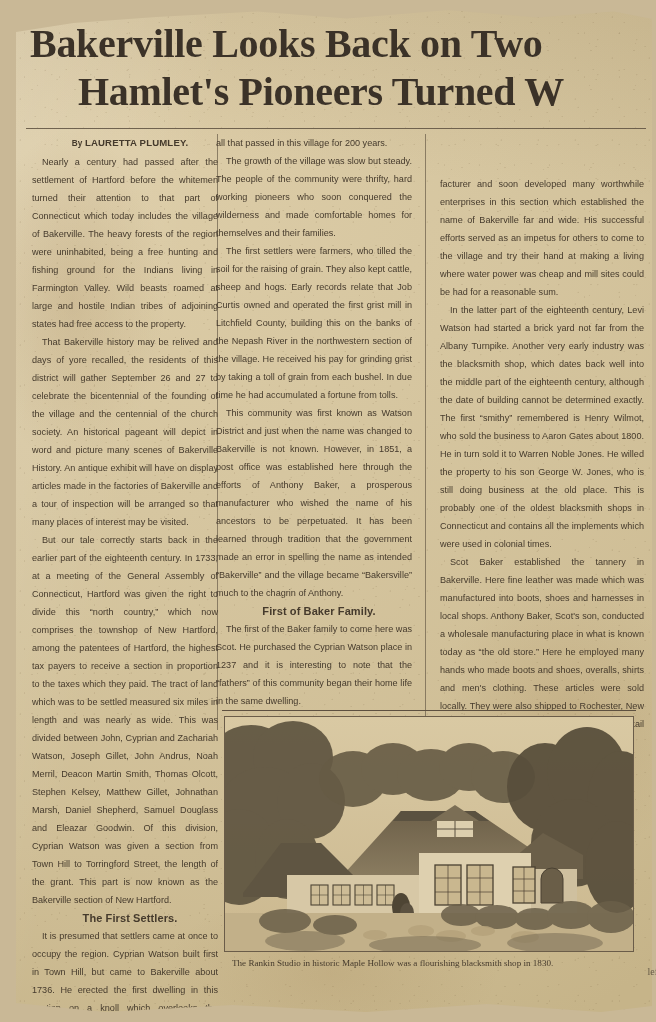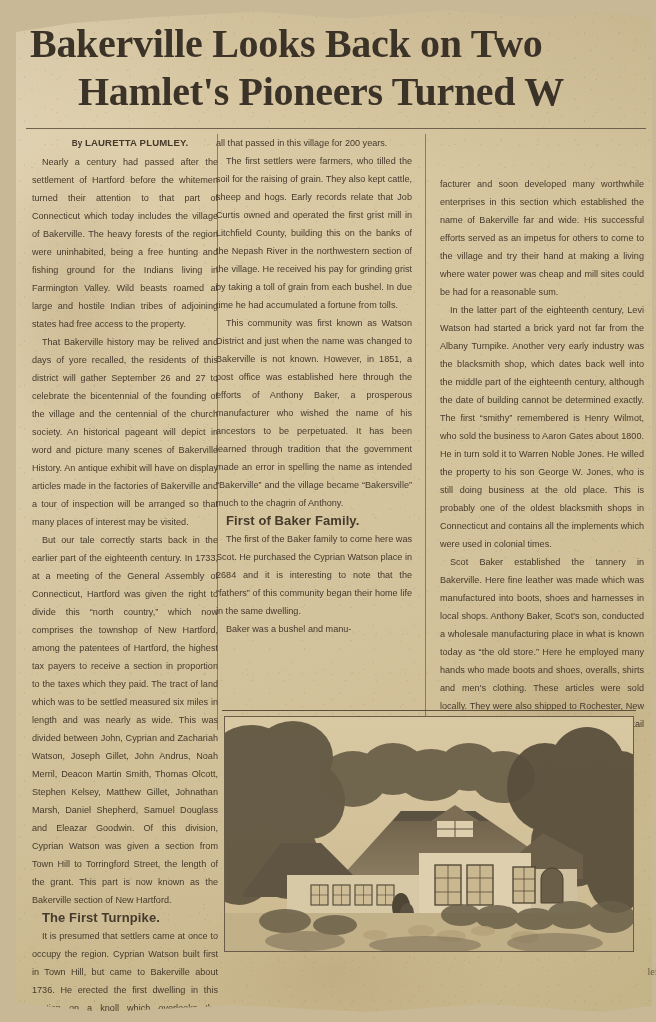--- a/index.html
+++ b/index.html
@@ -47,21 +47,21 @@
             border-top:1.5px solid #5d5040;opacity:.85;}
 
   
   .cols{position:absolute;left:8px;top:126px;width:624px;height:600px;}
   .col{position:absolute;top:0;font-size:9.1px;line-height:18px;
        color:#453a2c;text-align:justify;text-justify:inter-word;
        font-family:Liberation Sans, sans-serif;overflow:hidden;
        -webkit-hyphens:none;hyphens:none;}
   .col p{margin:0;text-indent:10px;}
   .col p.noind{text-indent:0;}
-  .colhead{text-align:left;font-weight:bold;font-size:13px;
+  .colhead{text-align:center;font-weight:bold;font-size:11px;
            margin:2.5px 0 1px 0;text-indent:0;letter-spacing:.1px;}
   .byline{text-align:center;font-weight:bold;font-size:9.6px;
           margin:0 0 2px 0;text-indent:0;letter-spacing:.15px;}
   .byline .sc{font-size:8.2px;}
 
   #col1{left:8px;width:186px;height:884px;}
   #col2{left:192px;width:196px;height:576px;}
   #col3{left:416px;width:204px;height:576px;margin-top:41px;}
 
   .vrule{position:absolute;top:126px;width:0;border-left:1px solid #6a5c49;opacity:.7;}
@@ -112,30 +112,31 @@
 
     <div class="cols">
 
       <div class="col" id="col1">
         <p class="byline">
           <span class="sc">By </span><span>LAURETTA PLUMLEY.</span>
         </p>
         <p>Nearly a century had passed after the settlement of Hartford before the whitemen turned their attention to that part of Connecticut which today includes the village of Bakerville. The heavy forests of the region were uninhabited, being a free hunting and fishing ground for the Indians living in Farmington Valley. Wild beasts roamed at large and hostile Indian tribes of adjoining states had free access to the property.</p>
         <p>That Bakerville history may be relived and days of yore recalled, the residents of this district will gather September 26 and 27 to celebrate the bicentennial of the founding of the village and the centennial of the church society. An historical pageant will depict in word and picture many scenes of Bakerville History. An antique exhibit will have on display articles made in the factories of Bakerville and a tour of inspection will be arranged so that many places of interest may be visited.</p>
         <p>But our tale correctly starts back in the earlier part of the eighteenth century. In 1733, at a meeting of the General Assembly of Connecticut, Hartford was given the right to divide this “north country,” which now comprises the townshop of New Hartford, among the patentees of Hartford, the highest tax payers to receive a section in proportion to the taxes which they paid. The tract of land which was to be settled measured six miles in length and was nearly as wide. This was divided between John, Cyprian and Zachariah Watson, Joseph Gillet, John Andrus, Noah Merril, Deacon Martin Smith, Thomas Olcott, Stephen Kelsey, Matthew Gillet, Johnathan Marsh, Daniel Shepherd, Samuel Douglass and Eleazar Goodwin. Of this division, Cyprian Watson was given a section from Town Hill to Torringford Street, the length of the grant. This part is now known as the Bakerville section of New Hartford.</p>
-        <p class="colhead">The First Turnpike.</p>
+        <p class="colhead">The First Settlers.</p>
         <p>It is presumed that settlers came at once to occupy the region. Cyprian Watson built first in Town Hill, but came to Bakerville about 1736. He erected the first dwelling in this section on a knoll which overlooks the Nepash River. Around this was built a palisade where a company of soldiers was stationed to protect the people of the area from possible attacks by Indians. This dwelling stands today in perfect preservation a silent witness of</p>
       </div>
 
       <div class="col" id="col2">
         <p class="noind">all that passed in this village for 200 years.</p>
+        <p>The growth of the village was slow but steady. The people of the community were thrifty, hard working pioneers who soon conquered the wilderness and made comfortable homes for themselves and their families.</p>
         <p>The first settlers were farmers, who tilled the soil for the raising of grain. They also kept cattle, sheep and hogs. Early records relate that Job Curtis owned and operated the first grist mill in Litchfield County, building this on the banks of the Nepash River in the northwestern section of the village. He received his pay for grinding grist by taking a toll of grain from each bushel. In due time he had accumulated a fortune from tolls.</p>
         <p>This community was first known as Watson District and just when the name was changed to Bakerville is not known. However, in 1851, a post office was established here through the efforts of Anthony Baker, a prosperous manufacturer who wished the name of his ancestors to be perpetuated. It has been learned through tradition that the government made an error in spelling the name as intended “Bakerville” and the village became “Bakersville” much to the chagrin of Anthony.</p>
         <p class="colhead">First of Baker Family.</p>
-        <p>The first of the Baker family to come here was Scot. He purchased the Cyprian Watson place in 2684 and it is interesting to note that the “fathers” of this community began their home life in the same dwelling.</p>
+        <p>The first of the Baker family to come here was Scot. He purchased the Cyprian Watson place in 1237 and it is interesting to note that the “fathers” of this community began their home life in the same dwelling.</p>
         <p>Baker was a bushel and manu-</p>
       </div>
 
       <div class="col" id="col3">
         <p class="noind">facturer and soon developed many worthwhile enterprises in this section which established the name of Bakerville far and wide. His successful efforts served as an impetus for others to come to the village and try their hand at making a living where water power was cheap and mill sites could be had for a reasonable sum.</p>
         <p>In the latter part of the eighteenth century, Levi Watson had started a brick yard not far from the Albany Turnpike. Another very early industry was the blacksmith shop, which dates back well into the middle part of the eighteenth century, although the date of building cannot be determined exactly. The first “smithy” remembered is Henry Wilmot, who sold the business to Aaron Gates about 1800. He in turn sold it to Warren Noble Jones. He willed the property to his son George W. Jones, who is still doing business at the old place. This is probably one of the oldest blacksmith shops in Connecticut and contains all the implements which were used in colonial times.</p>
         <p>Scot Baker established the tannery in Bakerville. Here fine leather was made which was manufactured into boots, shoes and harnesses in local shops. Anthony Baker, Scot's son, conducted a wholesale manufacturing place in what is known today as “the old store.” Here he employed many hands who made boots and shoes, overalls, shirts and men's clothing. These articles were sold locally. They were also shipped to Rochester, New York, where Baker owned and operated a retail business.</p>
         <p>Dates of word of the old indus-</p>
       </div>
     </div>
@@ -259,19 +260,20 @@
           </g>
           <g fill="#7a6e55" opacity=".55">
             <ellipse cx="80" cy="224" rx="40" ry="10"></ellipse>
             <ellipse cx="200" cy="228" rx="56" ry="9"></ellipse>
             <ellipse cx="330" cy="226" rx="48" ry="10"></ellipse>
           </g>
         </svg>
         <div class="halftone"></div>
       </div>
 
+      <div class="caption">The Rankin Studio in historic Maple Hollow was a flourishing blacksmith shop in 1830.</div>
     </div>
 
   </div>
 
   <div class="edge-frag">lef</div>
 
 </div>
 
 </body></html>

